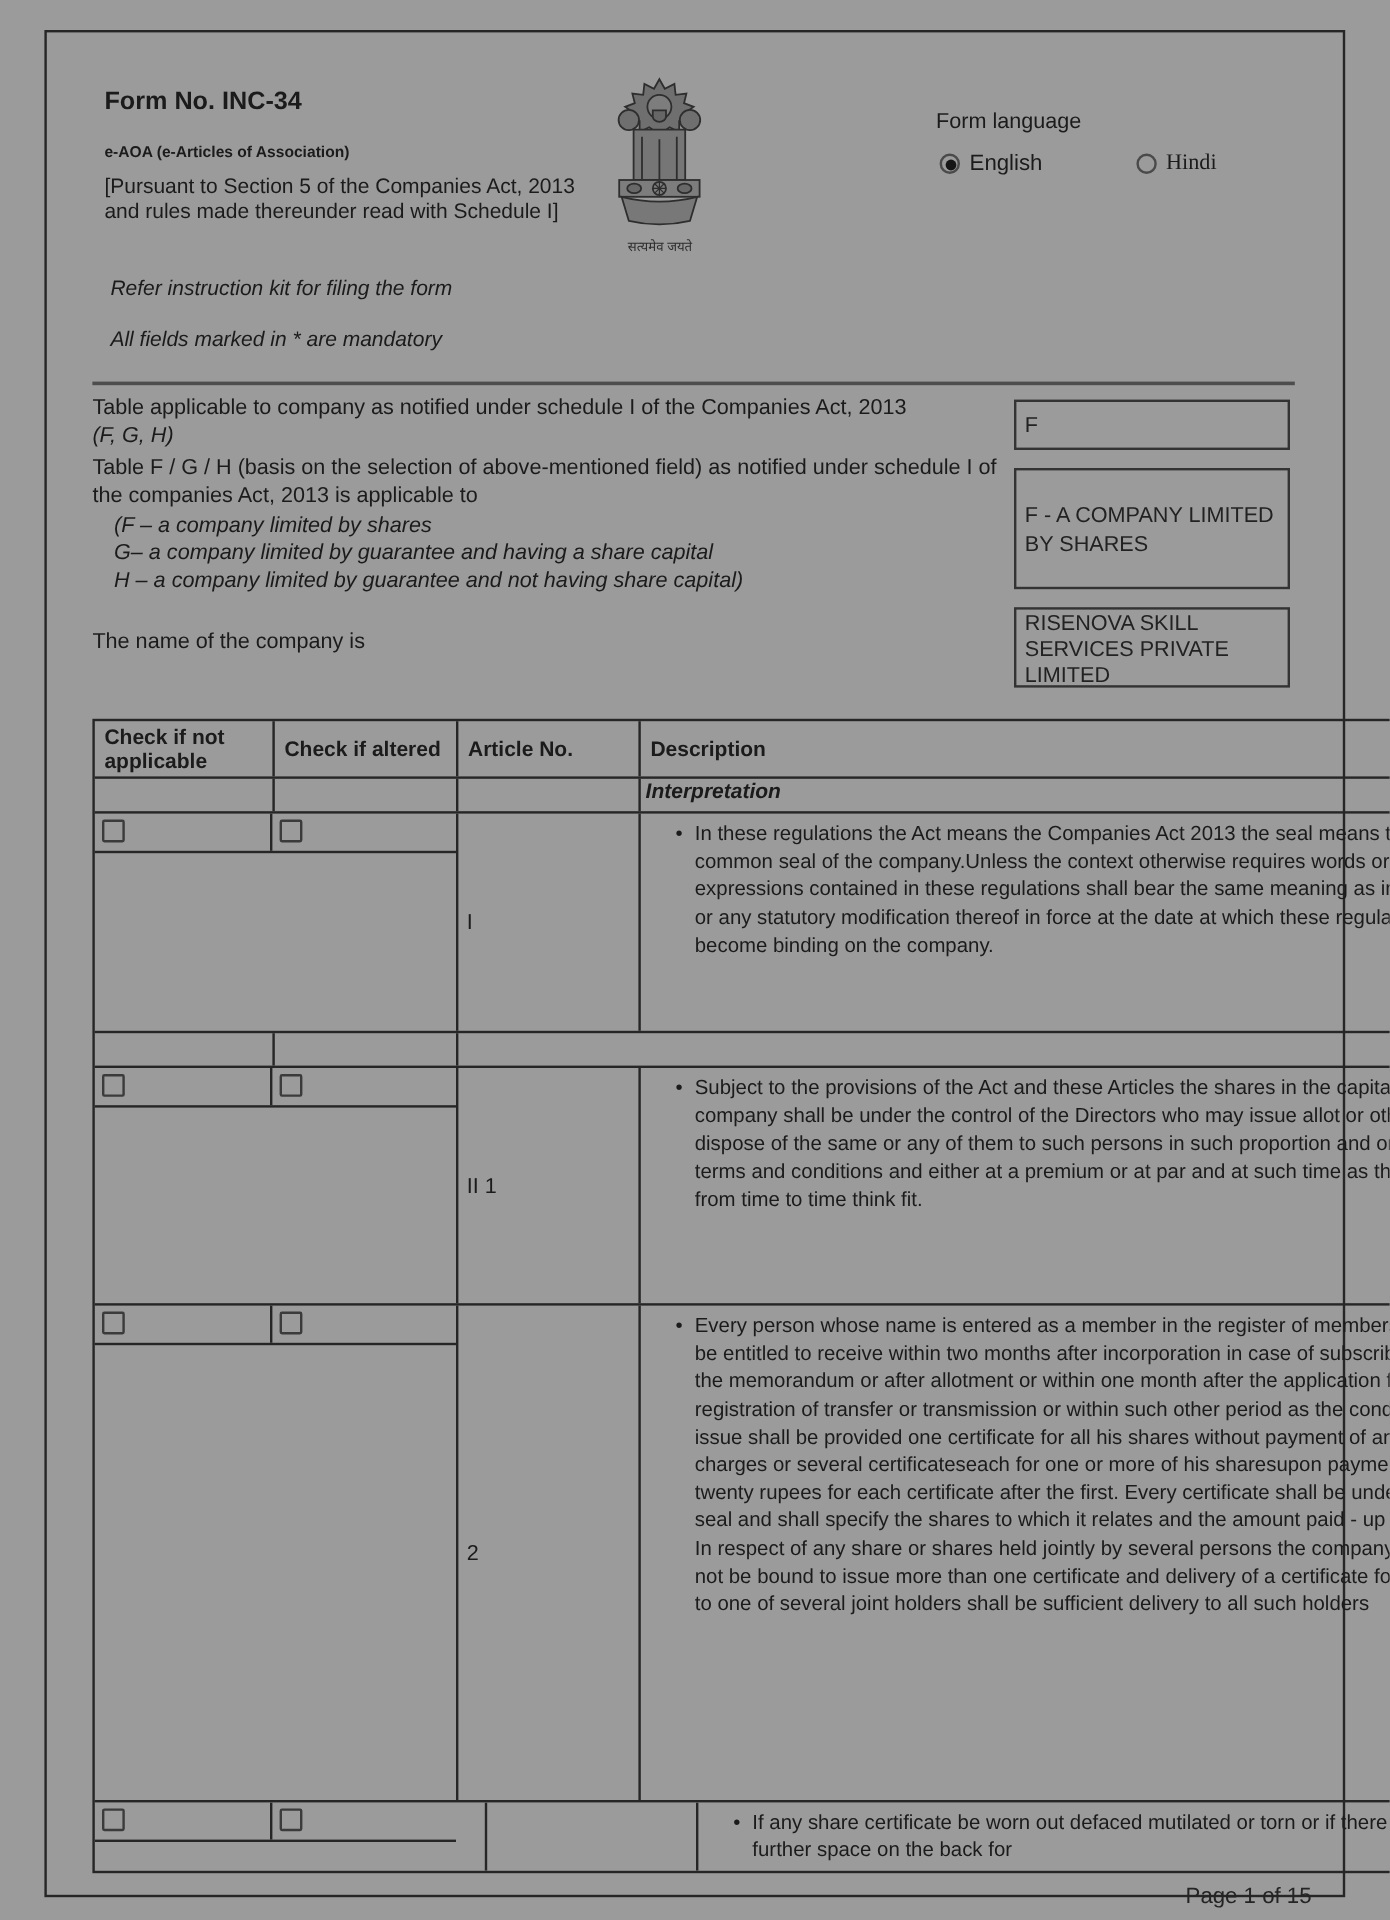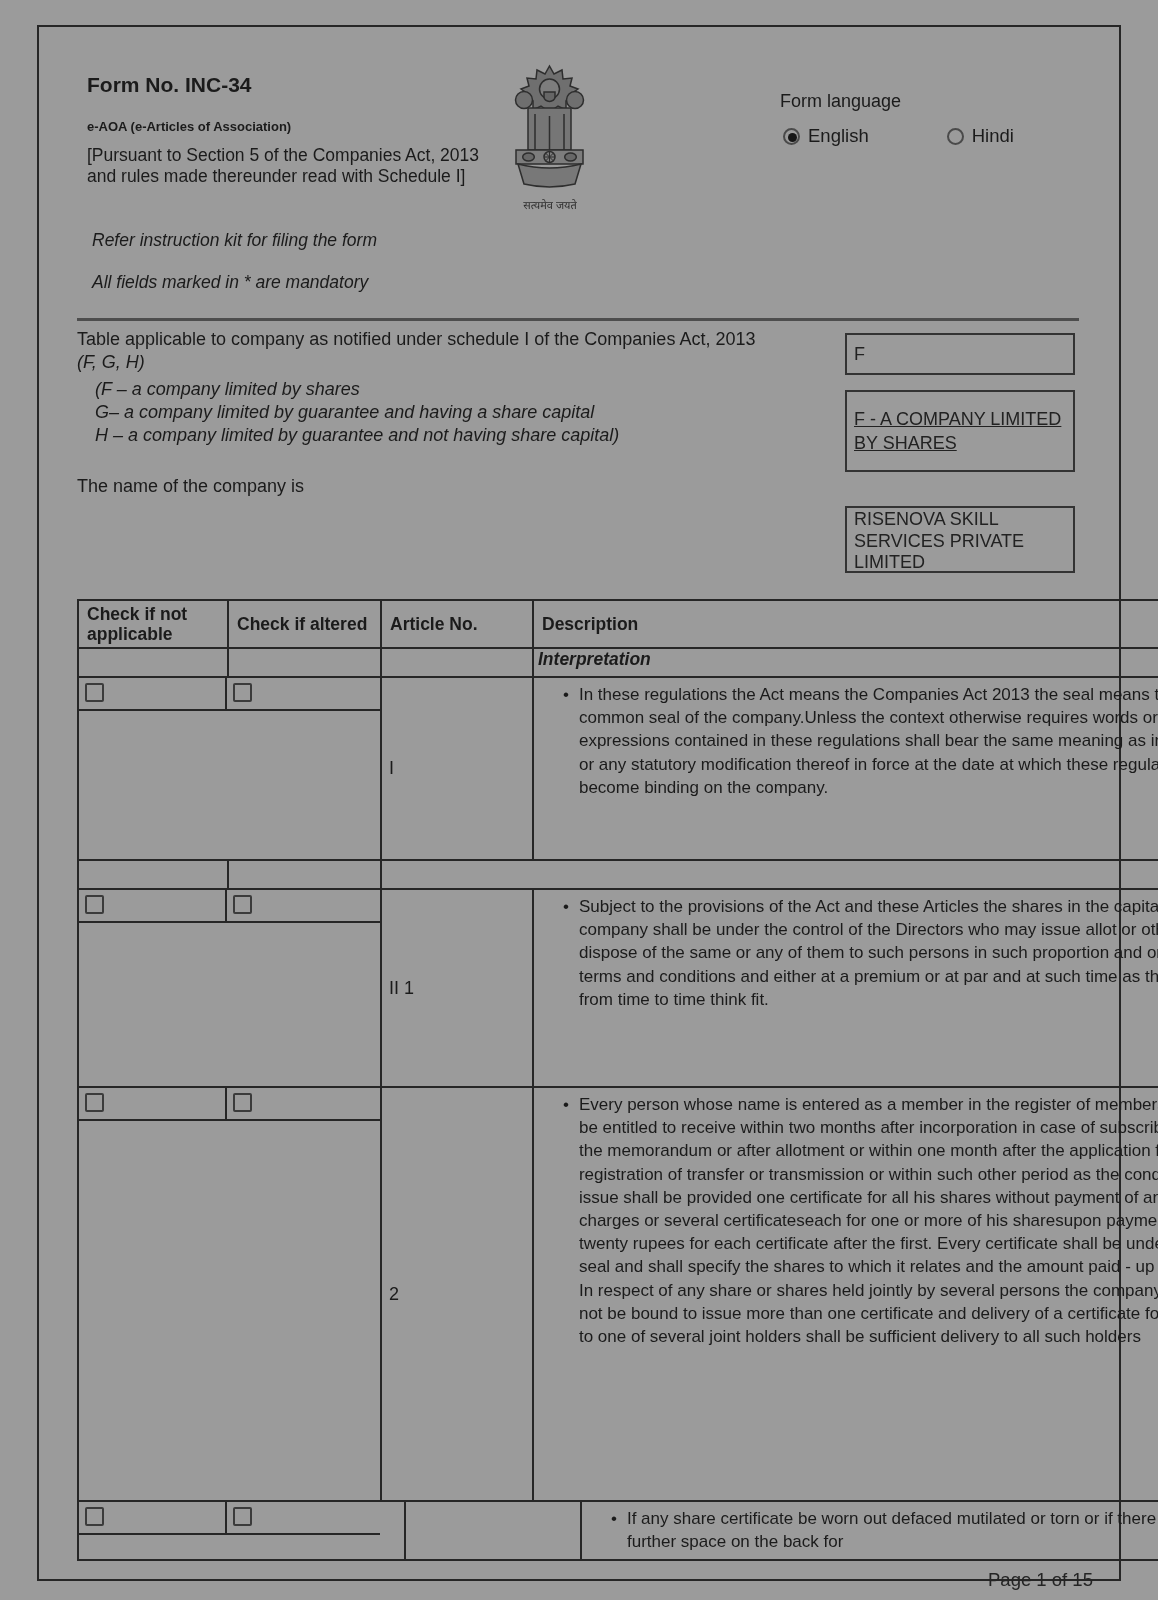--- a/index.html
+++ b/index.html
@@ -19,41 +19,41 @@
   .form-no{left:48px;top:46px;font-size:21px;font-weight:bold;}
   .form-type{left:48px;top:92px;font-size:13px;font-weight:bold;}
   .pursuant{left:48px;top:118px;width:408px;font-size:17.5px;line-height:21px;}
 
   .emblem{left:463px;top:34px;width:95px;height:134px;}
   .motto{left:455px;top:170px;width:112px;text-align:center;font-size:11px;color:#2e2e2e;}
 
   .lang-label{left:741px;top:64px;font-size:18px;}
   .radio-row{left:744px;top:98px;display:flex;align-items:center;}
   .radio-option{display:flex;align-items:center;cursor:default;}
-  .radio-option + .radio-option{margin-left:78px;}
+  .radio-option + .radio-option{margin-left:78px;font-family:Liberation Serif, serif;}
   .radio-dot{width:17px;height:17px;border:2px solid #4a4a4a;border-radius:50%;position:relative;flex:0 0 auto;}
   .radio-dot.on::after{content:"";position:absolute;left:3px;top:3px;width:9px;height:9px;border-radius:50%;background:#161616;}
   .radio-label{margin-left:8px;font-size:18.5px;}
 
   .instr{font-style:italic;font-size:17.5px;}
   .instr-1{left:53px;top:203px;}
   .instr-2{left:53px;top:245px;}
 
   .hr{left:38px;top:291px;width:1002px;height:3px;background:#4d4d4d;}
 
   .intro{left:38px;top:301px;width:762px;font-size:18px;line-height:23px;}
   .intro .p1{margin:0 0 4px 0;}
   .intro .p1 .it{font-style:italic;display:block;}
   .intro .p2{margin:0 0 2px 0;}
   .intro .opts{margin-left:18px;font-style:italic;}
   .intro .company-label{margin-top:28px;}
 
   .field{position:absolute;left:806px;width:230px;border:2px solid var(--fieldb);font-size:18px;color:#222;}
   .field-table{top:306px;height:42px;display:flex;align-items:center;padding:0 7px;}
-  .field-table-desc{top:363px;height:82px;display:flex;align-items:center;padding:0 7px;line-height:24px;text-decoration:underline;}
+  .field-table-desc{top:363px;height:101px;display:flex;align-items:center;padding:0 7px;line-height:24px;}
   .field-company{top:479px;height:67px;padding:1px 7px;line-height:21.5px;}
 
   
   .articles-table{position:absolute;left:38px;top:572px;width:1156px;border:2px solid var(--bc);}
   .t-row{display:grid;grid-template-columns:148px 153px 152px 1fr;border-top:2px solid var(--bc);}
   .t-row.t-header{border-top:none;min-height:46px;}
   .t-header > div{font-weight:bold;font-size:17.5px;line-height:20px;padding:3px 8px;display:flex;align-items:center;}
   .t-header > div + div{border-left:2px solid var(--bc);}
 
   .t-section{min-height:29px;}
@@ -121,20 +121,21 @@
   <div class="abs instr instr-1">Refer instruction kit for filing the form</div>
   <div class="abs instr instr-2">All fields marked in * are mandatory</div>
 
   <div class="abs hr"></div>
 
   <div class="abs intro">
     <div class="p1">
       <span>Table applicable to company as notified under schedule I of the Companies Act, 2013</span>
       <span class="it">(F, G, H)</span>
     </div>
+    <div class="p2">Table F / G / H (basis on the selection of above-mentioned field) as notified under schedule I of the companies Act, 2013 is applicable to</div>
     <div class="opts">(F – a company limited by shares</div>
     <div class="opts">G– a company limited by guarantee and having a share capital</div>
     <div class="opts">H – a company limited by guarantee and not having share capital)</div>
     <div class="company-label">The name of the company is</div>
   </div>
 
   <div class="field field-table">F</div>
   <div class="field field-table-desc">F - A COMPANY LIMITED BY SHARES</div>
   <div class="field field-company">RISENOVA SKILL SERVICES PRIVATE LIMITED</div>
 

